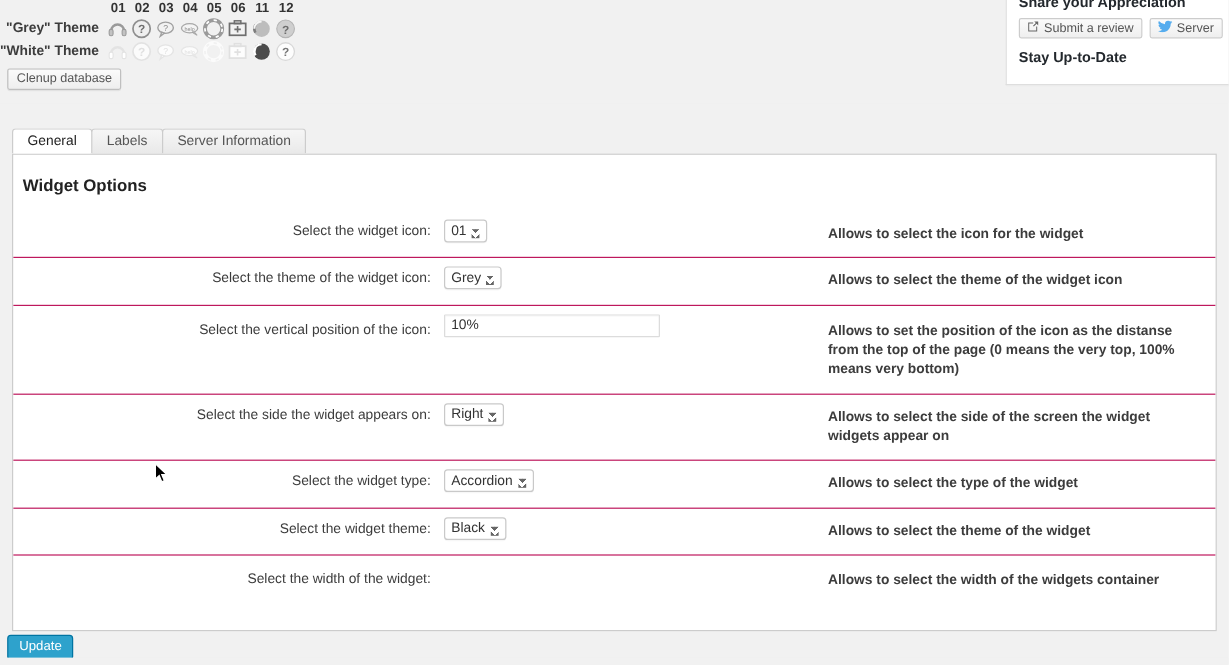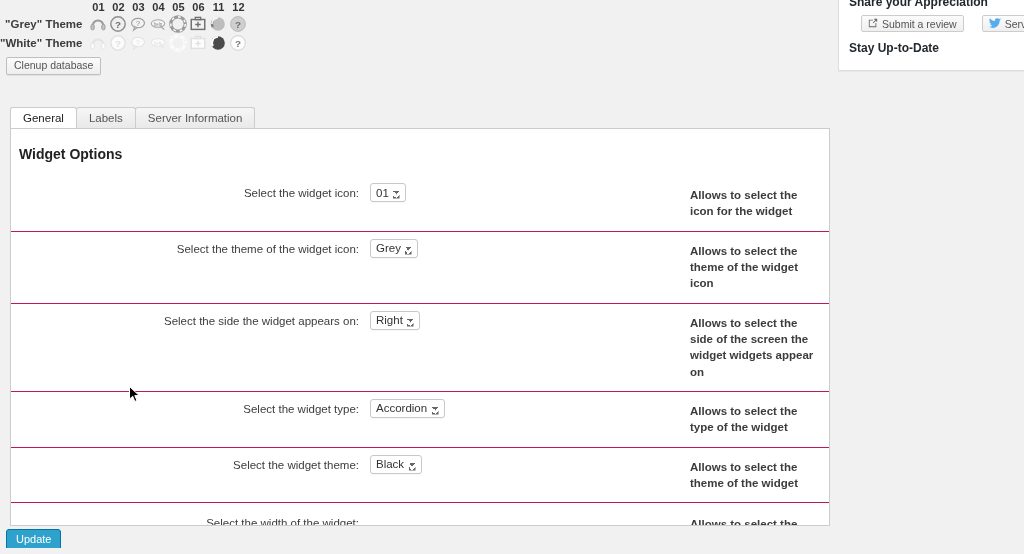--- a/index.html
+++ b/index.html
@@ -107,21 +107,20 @@
     height: 17px;
     padding: 0 6px;
     font-size: 10.5px;
     color: #555;
     background: linear-gradient(#fbfbfb,#efefef);
     border: 1px solid #cccccc;
     border-radius: 2px;
     cursor: pointer;
     white-space: nowrap;
     box-sizing: border-box;
-    margin-left: 12px;
   }
   .sbtn.wide { height: 19px; font-weight: bold; font-size: 11px; color:#333; }
   .gplus {
     display: inline-flex;
     align-items: center;
     justify-content: center;
     gap: 5px;
     height: 19px;
     padding: 0 7px;
     background: #4787ed;
@@ -165,21 +164,21 @@
     background: #fff;
     color: #222;
     z-index: 3;
   }
 
   
   #panel {
     position: absolute;
     left: 10px;
     top: 128px;
-    width: 820px;
+    width: 1004px;
     height: 398px;
     background: #fff;
     border: 1px solid #ccc;
     box-sizing: border-box;
     overflow: hidden;
   }
   #panel-title {
     font-size: 14px;
     font-weight: bold;
     color: #222;
@@ -485,20 +484,27 @@
       <td class="lbl">Select the theme of the widget icon:</td>
       <td class="ctl">
         <select class="wp-select">
           <option>Grey</option>
         </select>
       </td>
       <td class="desc">Allows to select the theme of the widget icon</td>
     </tr>
 
 
+    <tr class="tall">
+      <td class="lbl">Select the vertical position of the icon:</td>
+      <td class="ctl">
+        <input class="wp-text" type="text" value="10%" style="">
+      </td>
+      <td class="desc">Allows to set the position of the icon as the distanse from the top of the page (0 means the very top, 100% means very bottom)</td>
+    </tr>
 
     <tr>
       <td class="lbl">Select the side the widget appears on:</td>
       <td class="ctl">
         <select class="wp-select">
           <option>Right</option>
         </select>
       </td>
       <td class="desc">Allows to select the side of the screen the widget widgets appear on</td>
     </tr>

